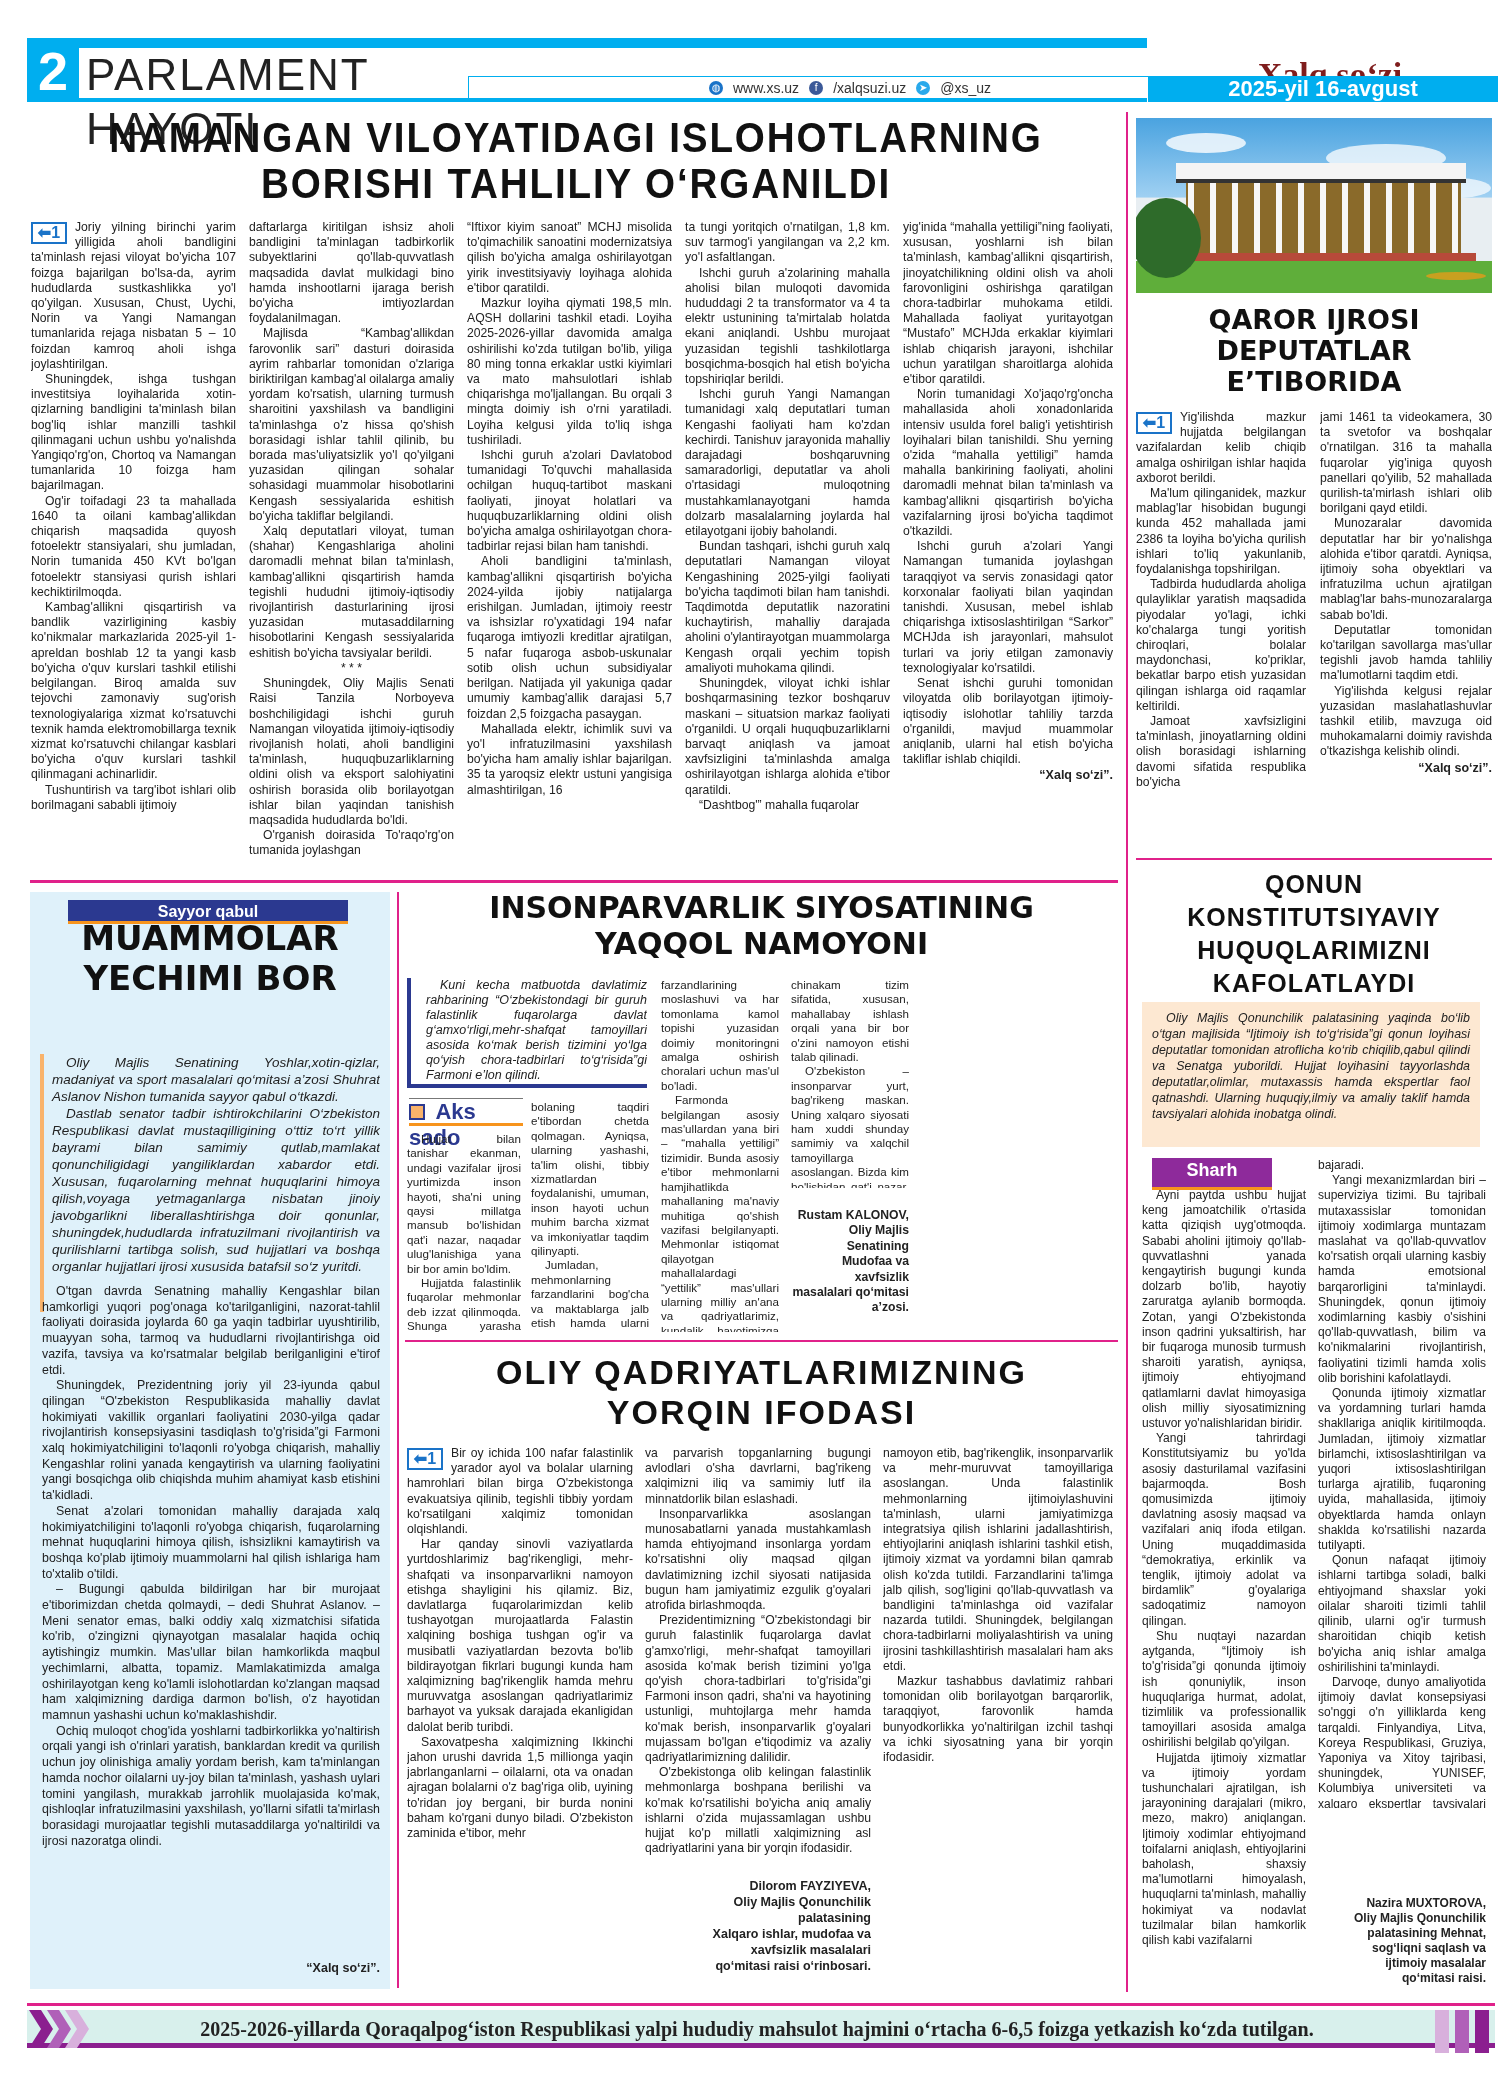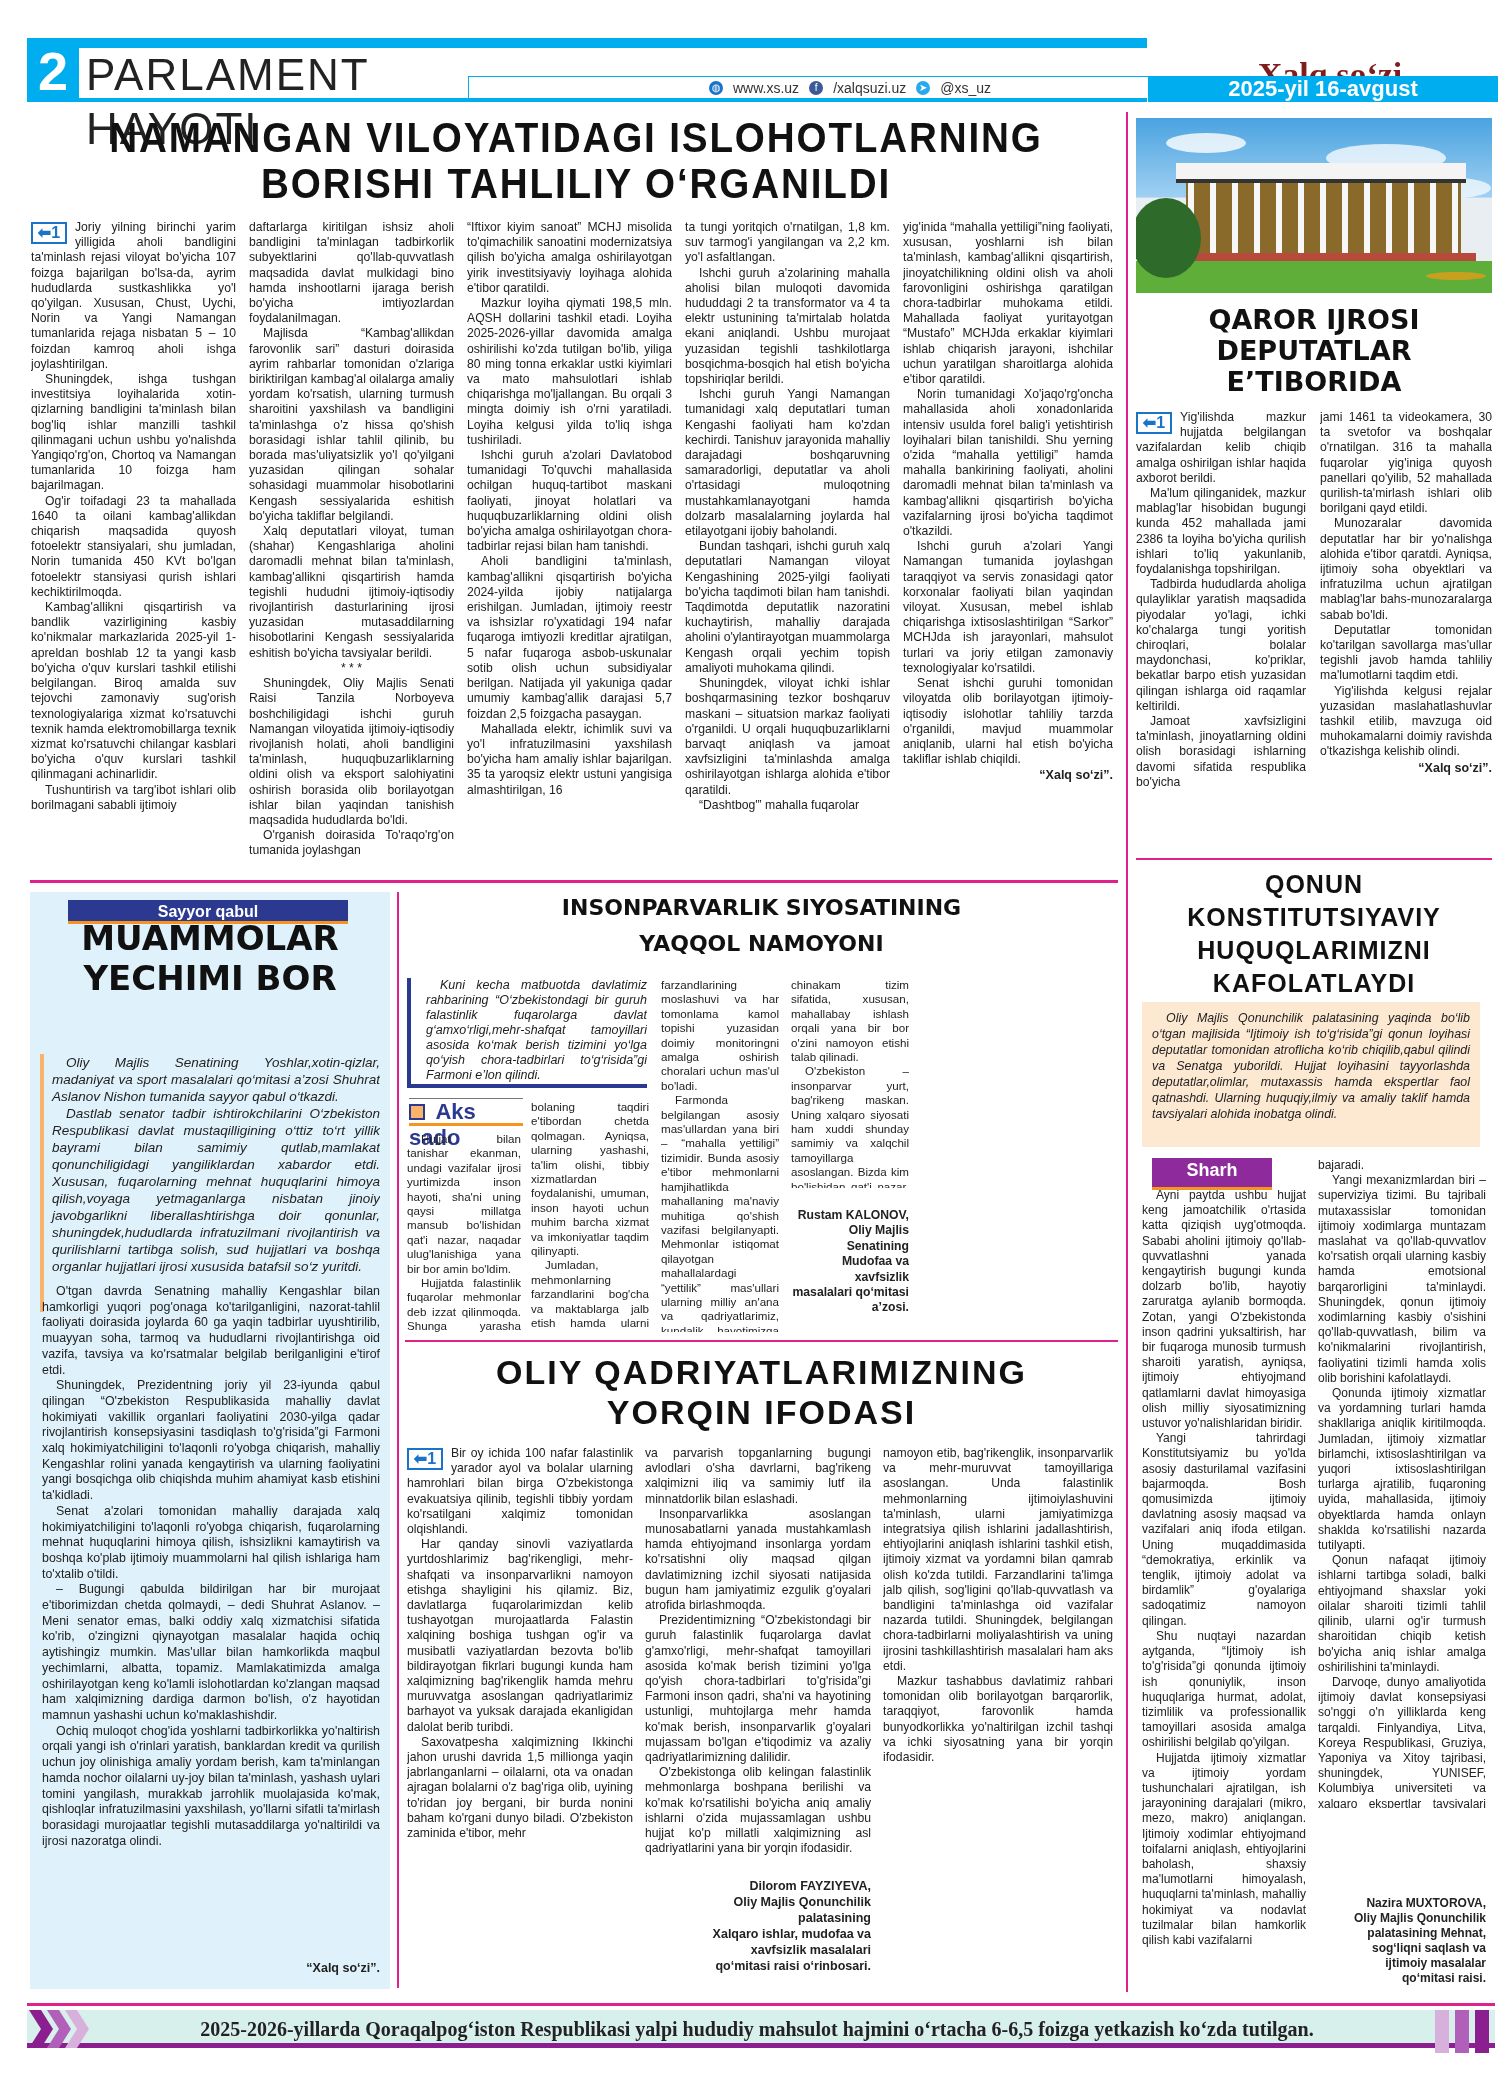--- a/index.html
+++ b/index.html
@@ -83,21 +83,21 @@
     <p class="noindent">ta tungi yoritqich o'rnatilgan, 1,8 km. suv tarmog'i yangilangan va 2,2 km. yo'l asfaltlangan.</p>
     <p>Ishchi guruh a'zolarining mahalla aholisi bilan muloqoti davomida hududdagi 2 ta transformator va 4 ta elektr ustunining ta'mirtalab holatda ekani aniqlandi. Ushbu murojaat yuzasidan tegishli tashkilotlarga bosqichma-bosqich hal etish bo'yicha topshiriqlar berildi.</p>
     <p>Ishchi guruh Yangi Namangan tumanidagi xalq deputatlari tuman Kengashi faoliyati ham ko'zdan kechirdi. Tanishuv jarayonida mahalliy darajadagi boshqaruvning samaradorligi, deputatlar va aholi o'rtasidagi muloqotning mustahkamlanayotgani hamda dolzarb masalalarning joylarda hal etilayotgani ijobiy baholandi.</p>
     <p>Bundan tashqari, ishchi guruh xalq deputatlari Namangan viloyat Kengashining 2025-yilgi faoliyati bo'yicha taqdimoti bilan ham tanishdi. Taqdimotda deputatlik nazoratini kuchaytirish, mahalliy darajada aholini o'ylantirayotgan muammolarga Kengash orqali yechim topish amaliyoti muhokama qilindi.</p>
     <p>Shuningdek, viloyat ichki ishlar boshqarmasining tezkor boshqaruv maskani – situatsion markaz faoliyati o'rganildi. U orqali huquqbuzarliklarni barvaqt aniqlash va jamoat xavfsizligini ta'minlashda amalga oshirilayotgan ishlarga alohida e'tibor qaratildi.</p>
     <p>“Dashtbog'” mahalla fuqarolar</p>
   </div>
   <div class="col" style="position:absolute;left:876px;top:108px;width:210px;height:660px;">
     <p class="noindent">yig'inida “mahalla yettiligi”ning faoliyati, xususan, yoshlarni ish bilan ta'minlash, kambag'allikni qisqartirish, jinoyatchilikning oldini olish va aholi farovonligini oshirishga qaratilgan chora-tadbirlar muhokama etildi. Mahallada faoliyat yuritayotgan “Mustafo” MCHJda erkaklar kiyimlari ishlab chiqarish jarayoni, ishchilar uchun yaratilgan sharoitlarga alohida e'tibor qaratildi.</p>
     <p>Norin tumanidagi Xo'jaqo'rg'oncha mahallasida aholi xonadonlarida intensiv usulda forel balig'i yetishtirish loyihalari bilan tanishildi. Shu yerning o'zida “mahalla yettiligi” hamda mahalla bankirining faoliyati, aholini daromadli mehnat bilan ta'minlash va kambag'allikni qisqartirish bo'yicha vazifalarning ijrosi bo'yicha taqdimot o'tkazildi.</p>
-    <p>Ishchi guruh a'zolari Yangi Namangan tumanida joylashgan taraqqiyot va servis zonasidagi qator korxonalar faoliyati bilan yaqindan viloyat. Xususan, mebel ishlab chiqarishga ixtisoslashtirilgan “Sarkor” MCHJda ish jarayonlari, mahsulot turlari va joriy etilgan zamonaviy texnologiyalar ko'rsatildi.</p>
+    <p>Ishchi guruh a'zolari Yangi Namangan tumanida joylashgan taraqqiyot va servis zonasidagi qator korxonalar faoliyati bilan yaqindan tanishdi. Xususan, mebel ishlab chiqarishga ixtisoslashtirilgan “Sarkor” MCHJda ish jarayonlari, mahsulot turlari va joriy etilgan zamonaviy texnologiyalar ko'rsatildi.</p>
     <p>Senat ishchi guruhi tomonidan viloyatda olib borilayotgan ijtimoiy-iqtisodiy islohotlar tahliliy tarzda o'rganildi, mavjud muammolar aniqlanib, ularni hal etish bo'yicha takliflar ishlab chiqildi.</p>
     <p class="sig">“Xalq so‘zi”.</p>
   </div>
 </div>
 <div class="abs rule-pink" style="left:30px;top:880px;width:1088px;height:3px;"></div>
 
 <div class="abs rule-pink" style="left:1126px;top:112px;width:2px;height:1880px;"></div>
 
 <div class="abs" style="left:1136px;top:112px;width:366px;height:720px;">
   <div class="photo" style="position:absolute;left:0;top:6px;width:356px;height:175px;background:linear-gradient(#4aa3e0 0%,#9fd0f2 45%,#e8eef2 46%);">
@@ -167,21 +167,21 @@
     <p>Senat a'zolari tomonidan mahalliy darajada xalq hokimiyatchiligini to'laqonli ro'yobga chiqarish, fuqarolarning mehnat huquqlarini himoya qilish, ishsizlikni kamaytirish va boshqa ko'plab ijtimoiy muammolarni hal qilish ishlariga ham to'xtalib o'tildi.</p>
     <p>– Bugungi qabulda bildirilgan har bir murojaat e'tiborimizdan chetda qolmaydi, – dedi Shuhrat Aslanov. – Meni senator emas, balki oddiy xalq xizmatchisi sifatida ko'rib, o'zingizni qiynayotgan masalalar haqida ochiq aytishingiz mumkin. Mas'ullar bilan hamkorlikda maqbul yechimlarni, albatta, topamiz. Mamlakatimizda amalga oshirilayotgan keng ko'lamli islohotlardan ko'zlangan maqsad ham xalqimizning dardiga darmon bo'lish, o'z hayotidan mamnun yashashi uchun ko'maklashishdir.</p>
     <p>Ochiq muloqot chog'ida yoshlarni tadbirkorlikka yo'naltirish orqali yangi ish o'rinlari yaratish, banklardan kredit va qurilish uchun joy olinishiga amaliy yordam berish, kam ta'minlangan hamda nochor oilalarni uy-joy bilan ta'minlash, yashash uylari tomini yangilash, murakkab jarrohlik muolajasida ko'mak, qishloqlar infratuzilmasini yaxshilash, yo'llarni sifatli ta'mirlash borasidagi murojaatlar tegishli mutasaddilarga yo'naltirildi va ijrosi nazoratga olindi.</p>
   </div>
   <div class="sig" style="position:absolute;right:10px;top:1068px;">“Xalq so‘zi”.</div>
 </div>
 
 <div class="abs rule-pink" style="left:397px;top:892px;width:2px;height:1096px;"></div>
 
 <div class="abs" style="left:405px;top:886px;width:713px;height:450px;">
-  <div class="hl" style="position:absolute;left:0;top:4px;width:713px;font-size:22px;line-height:36px;">
+  <div class="hl" style="position:absolute;left:0;top:4px;width:713px;font-size:30px;line-height:36px;">
     <div>INSONPARVARLIK SIYOSATINING</div>
     <div>YAQQOL NAMOYONI</div>
   </div>
   <div class="col lead-box" style="position:absolute;left:2px;top:92px;width:240px;height:110px;border-left:4px solid #2b3990;border-bottom:4px solid #2b3990;padding-left:15px;font-size:12.5px;line-height:15px;">
     <p>Kuni kecha matbuotda davlatimiz rahbarining “O‘zbekistondagi bir guruh falastinlik fuqarolarga davlat g‘amxo‘rligi,mehr-shafqat tamoyillari asosida ko‘mak berish tizimini yo‘lga qo‘yish chora-tadbirlari to‘g‘risida”gi Farmoni e’lon qilindi.</p>
   </div>
   <div style="position:absolute;left:4px;top:212px;width:114px;height:28px;border-top:1px solid #777;border-bottom:3px solid #f7941d;">
     <span style="display:inline-block;width:16px;height:16px;background:#f9b36b;border:2px solid #2b3990;vertical-align:middle;margin-right:6px;"></span>
     <span style="font:bold 22px 'Liberation Sans',sans-serif;color:#2b3990;vertical-align:middle;">Aks sado</span>
   </div>

